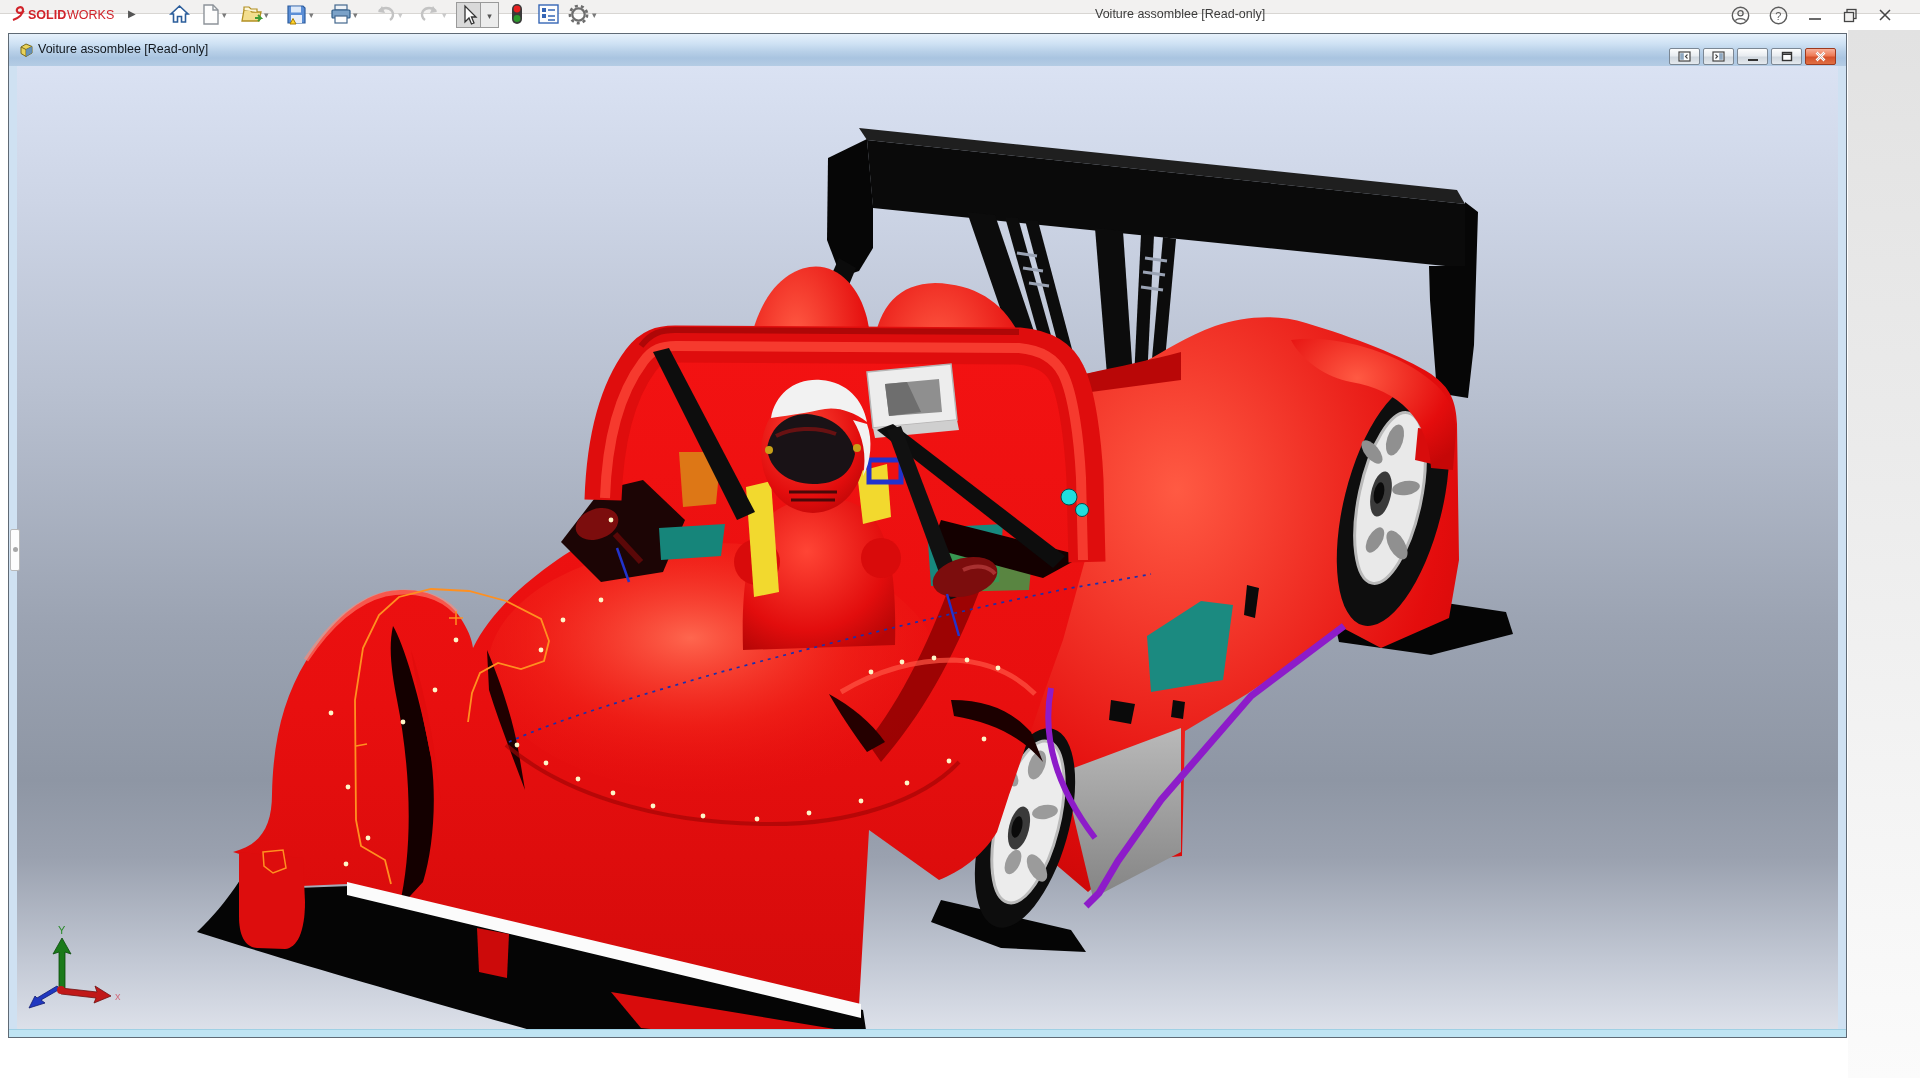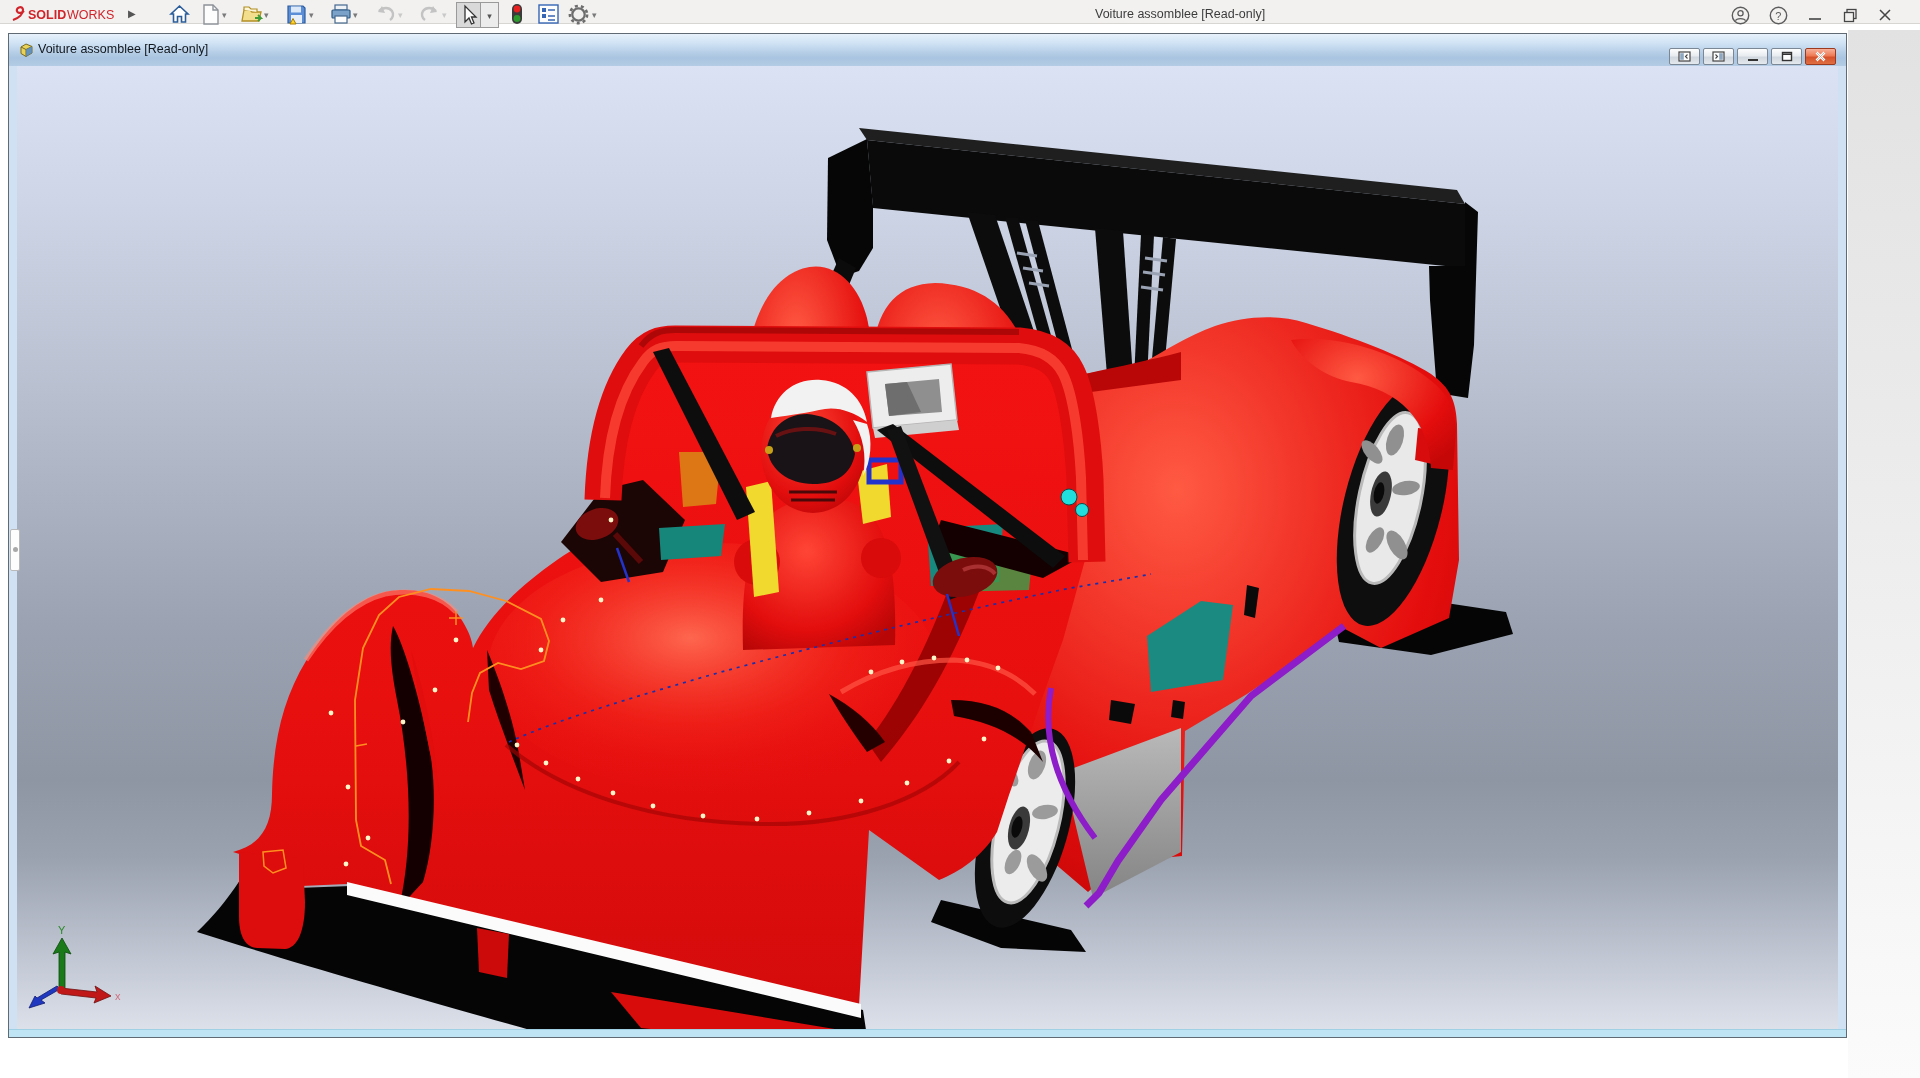--- a/index.html
+++ b/index.html
@@ -1,18 +1,18 @@
 <!DOCTYPE html>
 <html><head>
 <meta charset="utf-8">
 <style>
   * { margin:0; padding:0; box-sizing:border-box; }
   html,body { width:1920px; height:1078px; background:#ffffff; font-family:"Liberation Sans",sans-serif; overflow:hidden; }
   
-  #appbar { position:absolute; left:0; top:0; width:1920px; height:24px; background:#f2f1f0; border-bottom:1px solid #d8d6d3; }
+  #appbar { position:absolute; left:0; top:0; width:1920px; height:14px; background:#f2f1f0; border-bottom:1px solid #d8d6d3; }
   .abs { position:absolute; }
   .tbtn { position:absolute; top:2px; width:24px; height:24px; display:flex; align-items:center; justify-content:center; }
   .caret { position:absolute; top:11px; width:8px; height:8px; color:#7a7a7a; font-size:9px; line-height:8px; }
   #app-title { position:absolute; left:1095px; top:7px; font-size:12.5px; color:#3c3c3c; }
   .winbtn { position:absolute; top:4px; width:26px; height:22px; display:flex; align-items:center; justify-content:center; color:#454545; }
   
   #mdi-right { position:absolute; left:1848px; top:30px; width:72px; height:1048px; background:linear-gradient(180deg,#e2e2e2 0%,#ebebeb 40%,#fbfbfb 100%); }
   
   #docwin { position:absolute; left:8px; top:33px; width:1839px; height:1005px; border:1px solid #5f6a75; background:#cfe1f2; }
   #doctitle { position:absolute; left:0; top:0; width:100%; height:32px;

